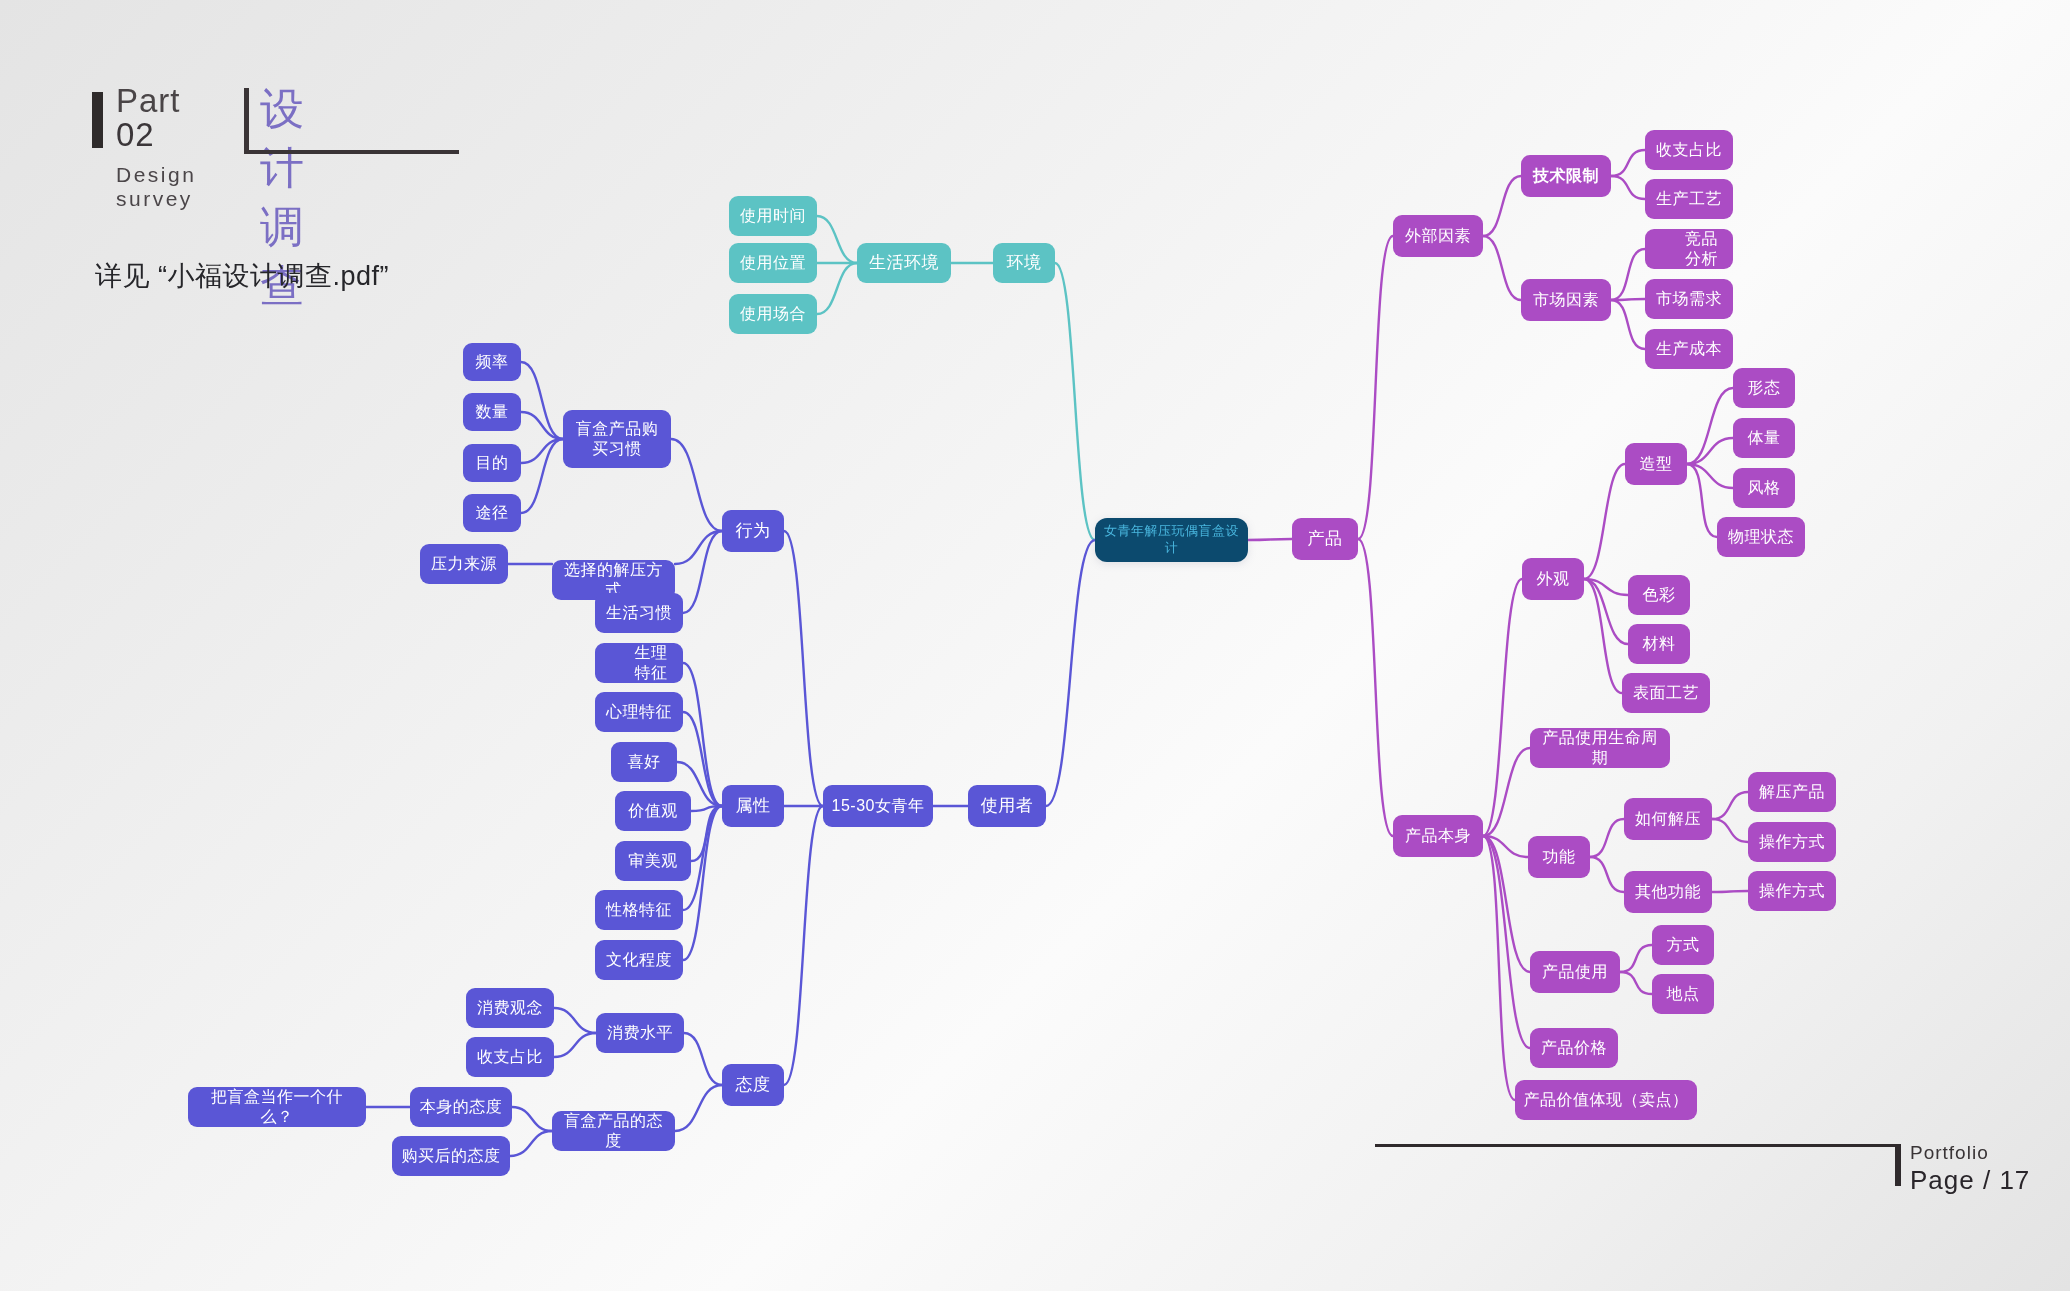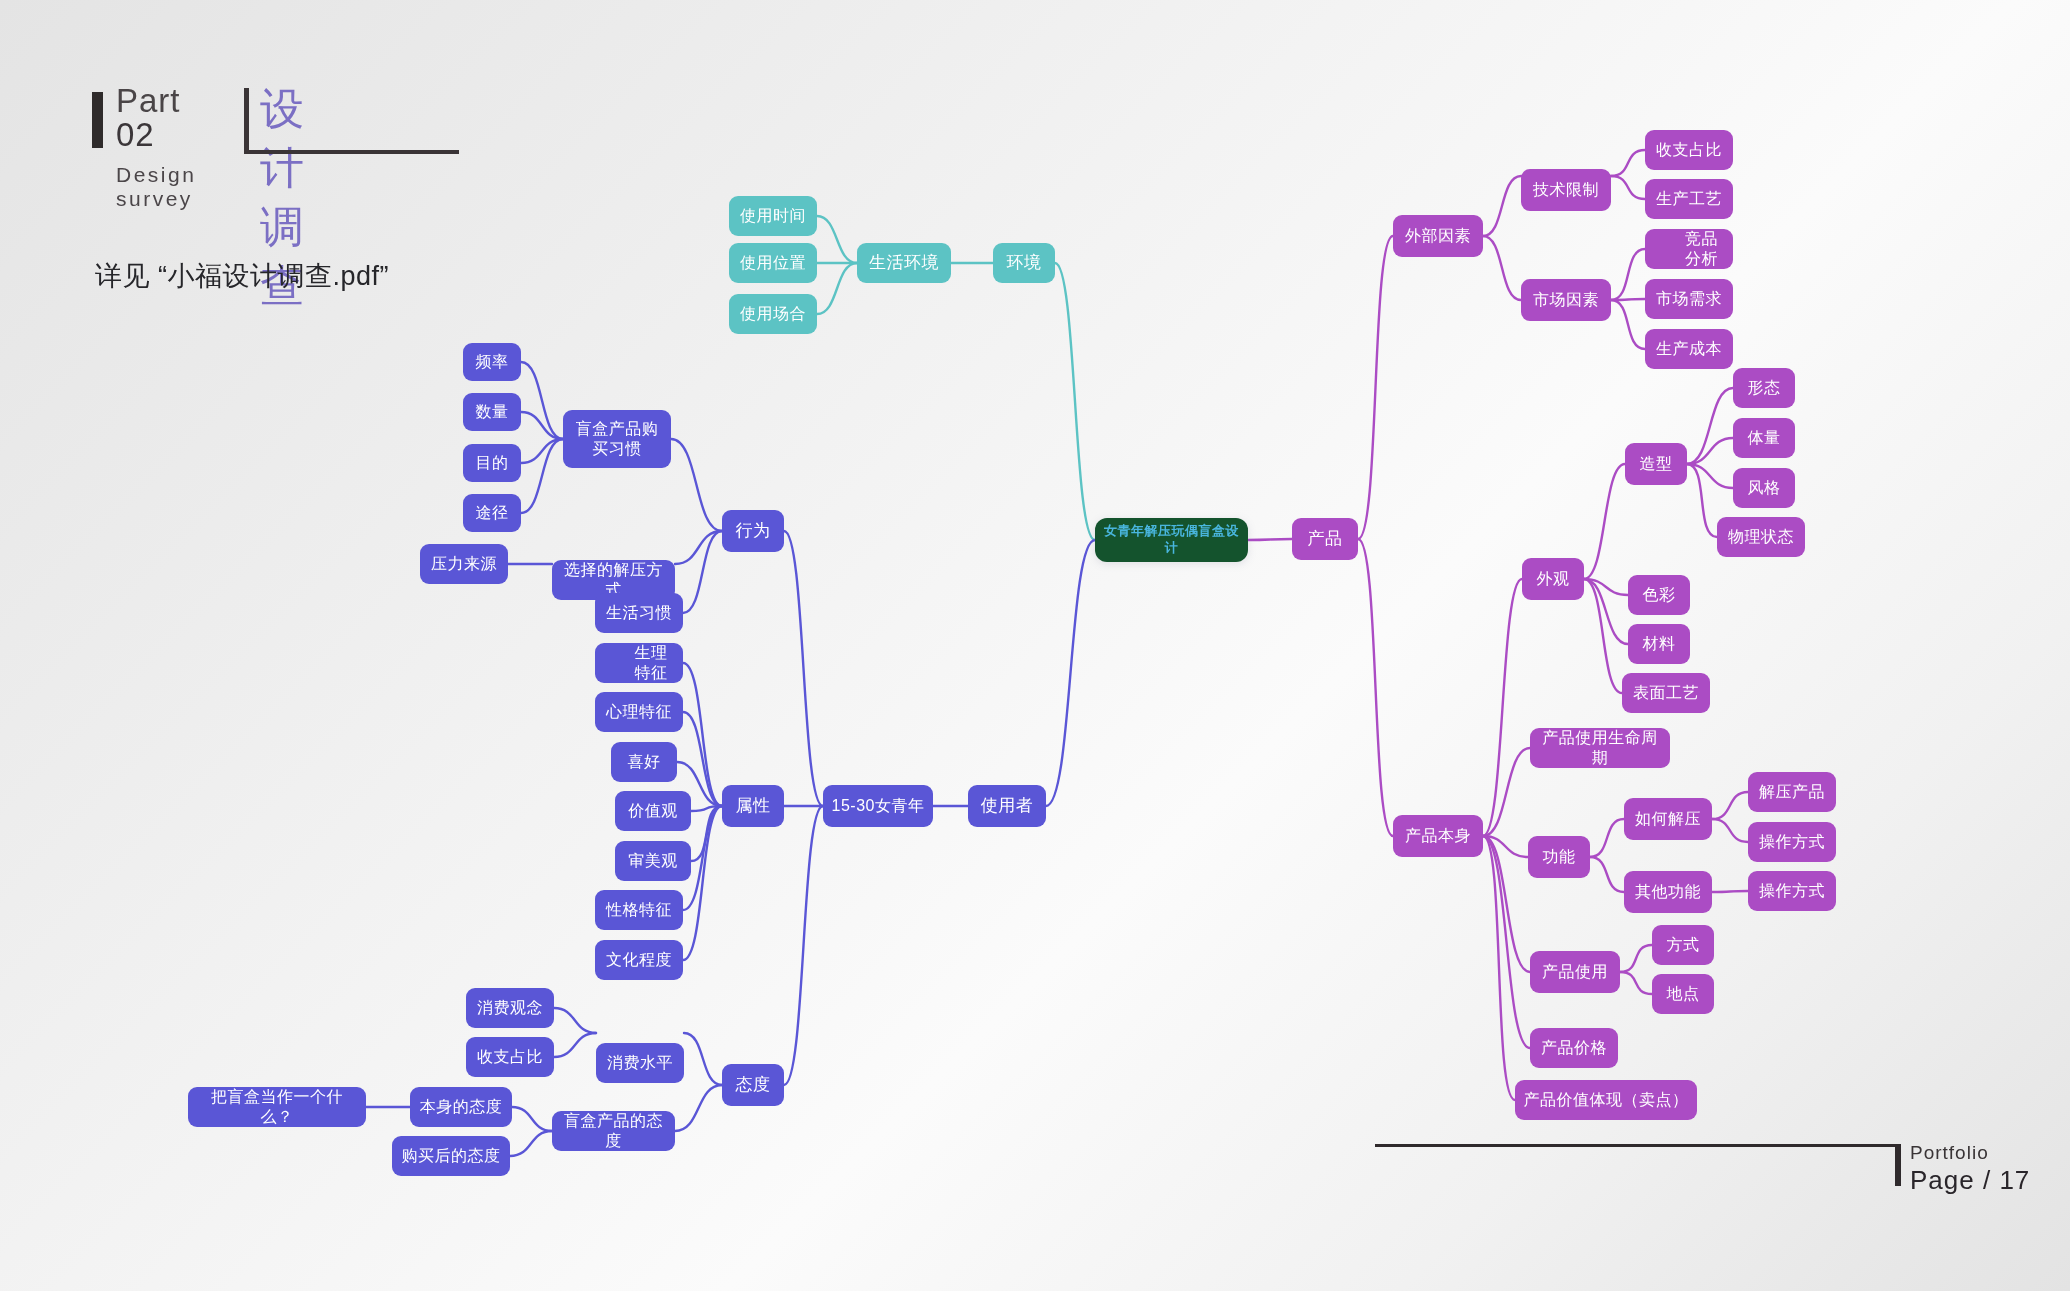--- a/index.html
+++ b/index.html
@@ -30,21 +30,21 @@
   .foot-pf{position:absolute;left:1910px;top:1142px;font-size:19px;color:#393436;letter-spacing:1px;}
   .foot-pg{position:absolute;left:1910px;top:1165px;font-size:26px;color:#29252a;letter-spacing:1px;}
 
   
   .node{position:absolute;box-sizing:border-box;display:flex;align-items:center;justify-content:center;
         border-radius:9px;color:#ffffff;text-align:center;line-height:1.28;padding:0 8px;
         font-weight:400;letter-spacing:0.5px;}
   .n-blue{background:#5a56d6;}
   .n-teal{background:#5cc3c4;}
   .n-purp{background:#ab4cc4;}
-  .n-root{background:#14532d;color:#49b6de;font-weight:bold;
+  .n-root{background:#0c4a6e;color:#49b6de;font-weight:normal;
           box-shadow:0 2px 9px rgba(120,120,150,.18);border-radius:12px;}
 </style>
 </head>
 <body>
 
 <div class="stage">
 
   <div class="hdr">
     <div class="hdr-bar"></div>
     <div class="hdr-part">Part</div>
@@ -142,30 +142,30 @@
       <div class="node n-blue" style="left: 595px; top: 593px; width: 88px; height: 40px; font-size: 16px;">生活习惯</div>
       <div class="node n-blue" style="left: 722px; top: 785px; width: 62px; height: 42px; font-size: 17px; padding-left: 8px;">属性</div>
       <div class="node n-blue" style="left: 595px; top: 643px; width: 88px; height: 40px; font-size: 16px; padding-left: 32px;">生理特征</div>
       <div class="node n-blue" style="left: 595px; top: 692px; width: 88px; height: 40px; font-size: 16px;">心理特征</div>
       <div class="node n-blue" style="left: 611px; top: 742px; width: 66px; height: 40px; font-size: 16px;">喜好</div>
       <div class="node n-blue" style="left: 615px; top: 791px; width: 76px; height: 40px; font-size: 16px;">价值观</div>
       <div class="node n-blue" style="left: 615px; top: 841px; width: 76px; height: 40px; font-size: 16px;">审美观</div>
       <div class="node n-blue" style="left: 595px; top: 890px; width: 88px; height: 40px; font-size: 16px;">性格特征</div>
       <div class="node n-blue" style="left: 595px; top: 940px; width: 88px; height: 40px; font-size: 16px;">文化程度</div>
       <div class="node n-blue" style="left: 722px; top: 1064px; width: 62px; height: 42px; font-size: 17px;">态度</div>
-      <div class="node n-blue" style="left: 596px; top: 1013px; width: 88px; height: 40px; font-size: 16px; margin-top: 30px;">消费水平</div>
+      <div class="node n-blue" style="left: 596px; top: 1013px; width: 88px; height: 40px; font-size: 16px;">消费水平</div>
       <div class="node n-blue" style="left: 466px; top: 988px; width: 88px; height: 40px; font-size: 16px;">消费观念</div>
       <div class="node n-blue" style="left: 466px; top: 1037px; width: 88px; height: 40px; font-size: 16px;">收支占比</div>
       <div class="node n-blue" style="left: 552px; top: 1111px; width: 123px; height: 40px; font-size: 16px;">盲盒产品的态度</div>
       <div class="node n-blue" style="left: 410px; top: 1087px; width: 102px; height: 40px; font-size: 16px;">本身的态度</div>
       <div class="node n-blue" style="left: 392px; top: 1136px; width: 118px; height: 40px; font-size: 16px;">购买后的态度</div>
       <div class="node n-blue" style="left: 188px; top: 1087px; width: 178px; height: 40px; font-size: 16px;">把盲盒当作一个什么？</div>
       <div class="node n-purp" style="left: 1292px; top: 518px; width: 66px; height: 42px; font-size: 17px;">产品</div>
       <div class="node n-purp" style="left: 1393px; top: 215px; width: 90px; height: 42px; font-size: 16px;">外部因素</div>
-      <div class="node n-purp" style="left: 1521px; top: 169px; width: 90px; height: 42px; font-size: 16px;">技术限制</div>
+      <div class="node n-purp" style="left: 1521px; top: 155px; width: 90px; height: 42px; font-size: 16px; font-weight: bold;">技术限制</div>
       <div class="node n-purp" style="left: 1645px; top: 130px; width: 88px; height: 40px; font-size: 16px;">收支占比</div>
       <div class="node n-purp" style="left: 1645px; top: 179px; width: 88px; height: 40px; font-size: 16px;">生产工艺</div>
       <div class="node n-purp" style="left: 1521px; top: 279px; width: 90px; height: 42px; font-size: 16px;">市场因素</div>
       <div class="node n-purp" style="left: 1645px; top: 229px; width: 88px; height: 40px; font-size: 16px; padding-left: 33px;">竞品分析</div>
       <div class="node n-purp" style="left: 1645px; top: 279px; width: 88px; height: 40px; font-size: 16px;">市场需求</div>
       <div class="node n-purp" style="left: 1645px; top: 329px; width: 88px; height: 40px; font-size: 16px;">生产成本</div>
       <div class="node n-purp" style="left: 1393px; top: 815px; width: 90px; height: 42px; font-size: 16px;">产品本身</div>
       <div class="node n-purp" style="left: 1522px; top: 558px; width: 62px; height: 42px; font-size: 16px;">外观</div>
       <div class="node n-purp" style="left: 1625px; top: 443px; width: 62px; height: 42px; font-size: 16px;">造型</div>
       <div class="node n-purp" style="left: 1733px; top: 368px; width: 62px; height: 40px; font-size: 16px;">形态</div>

